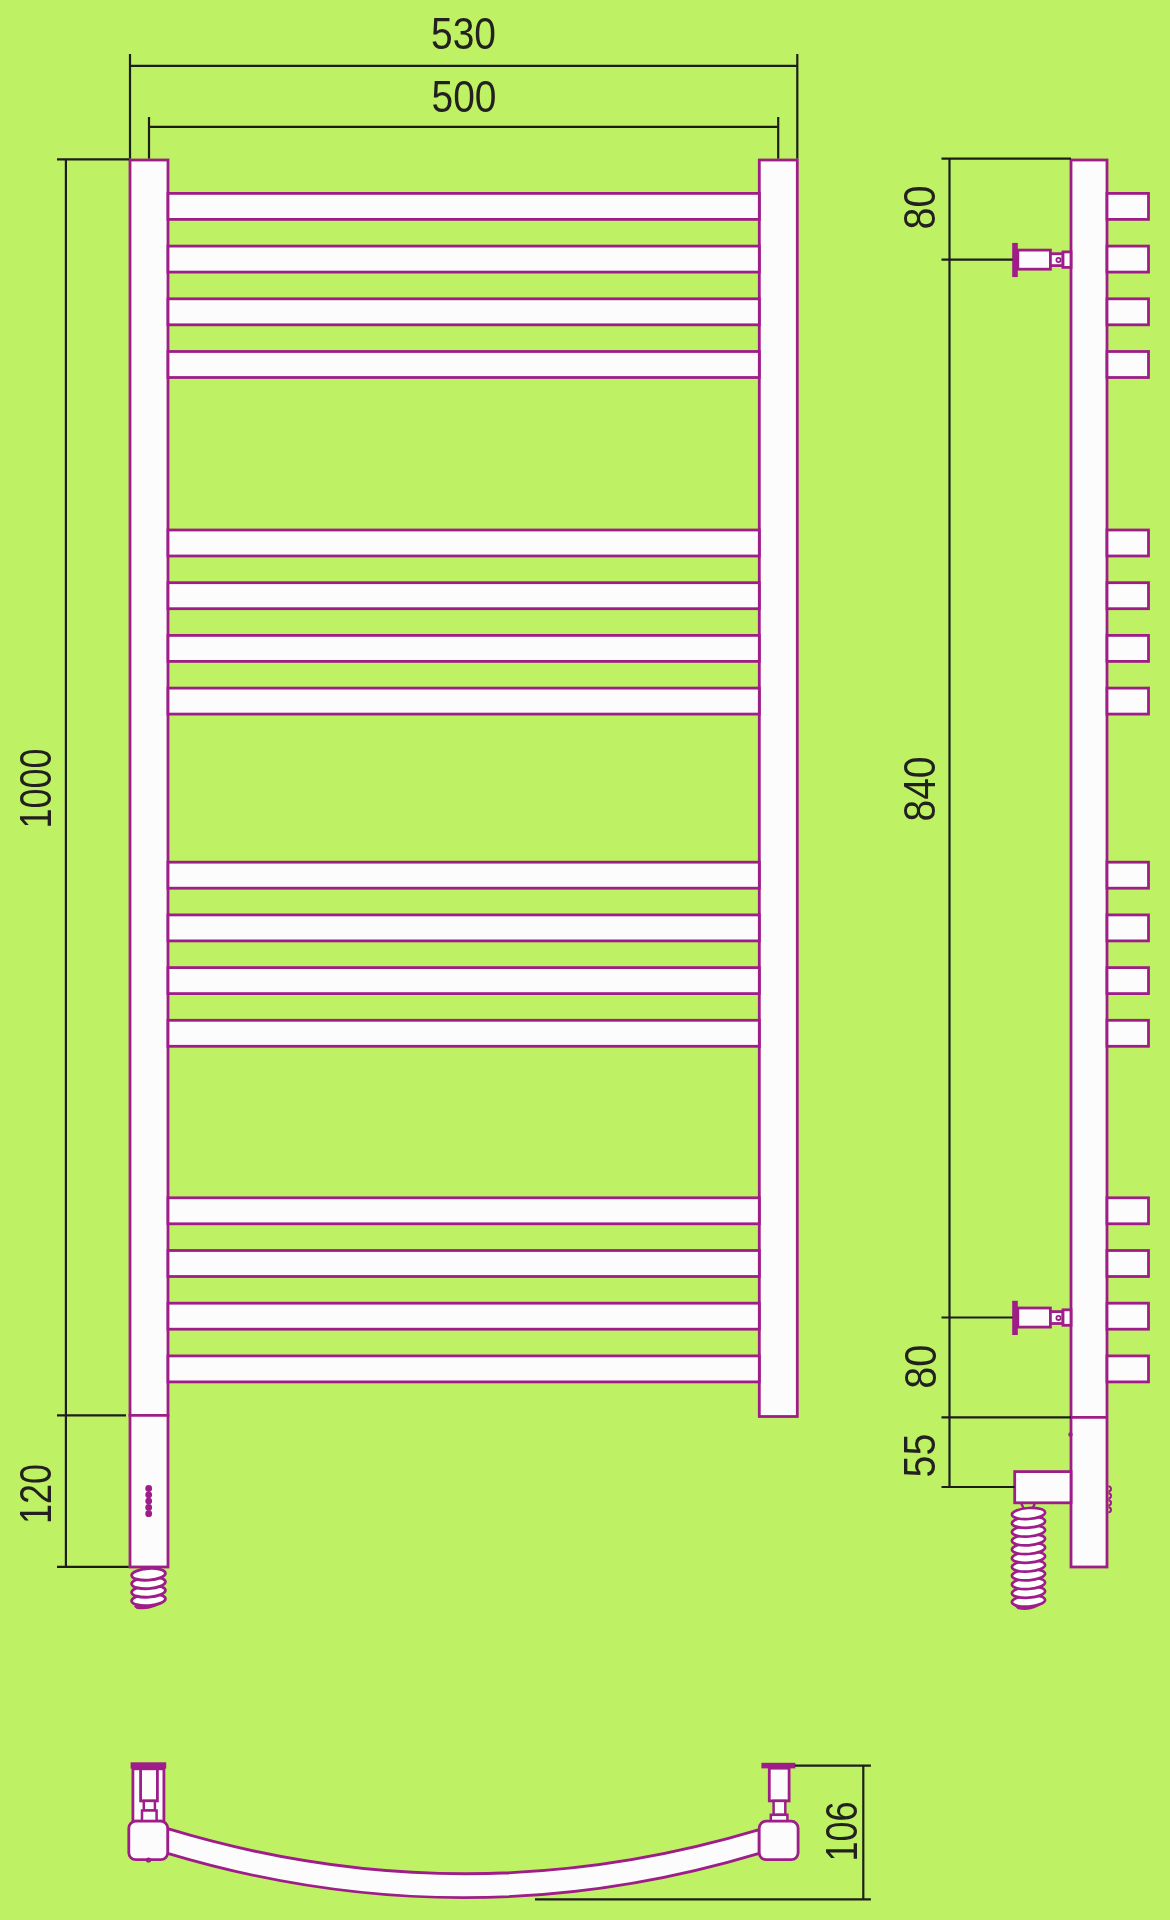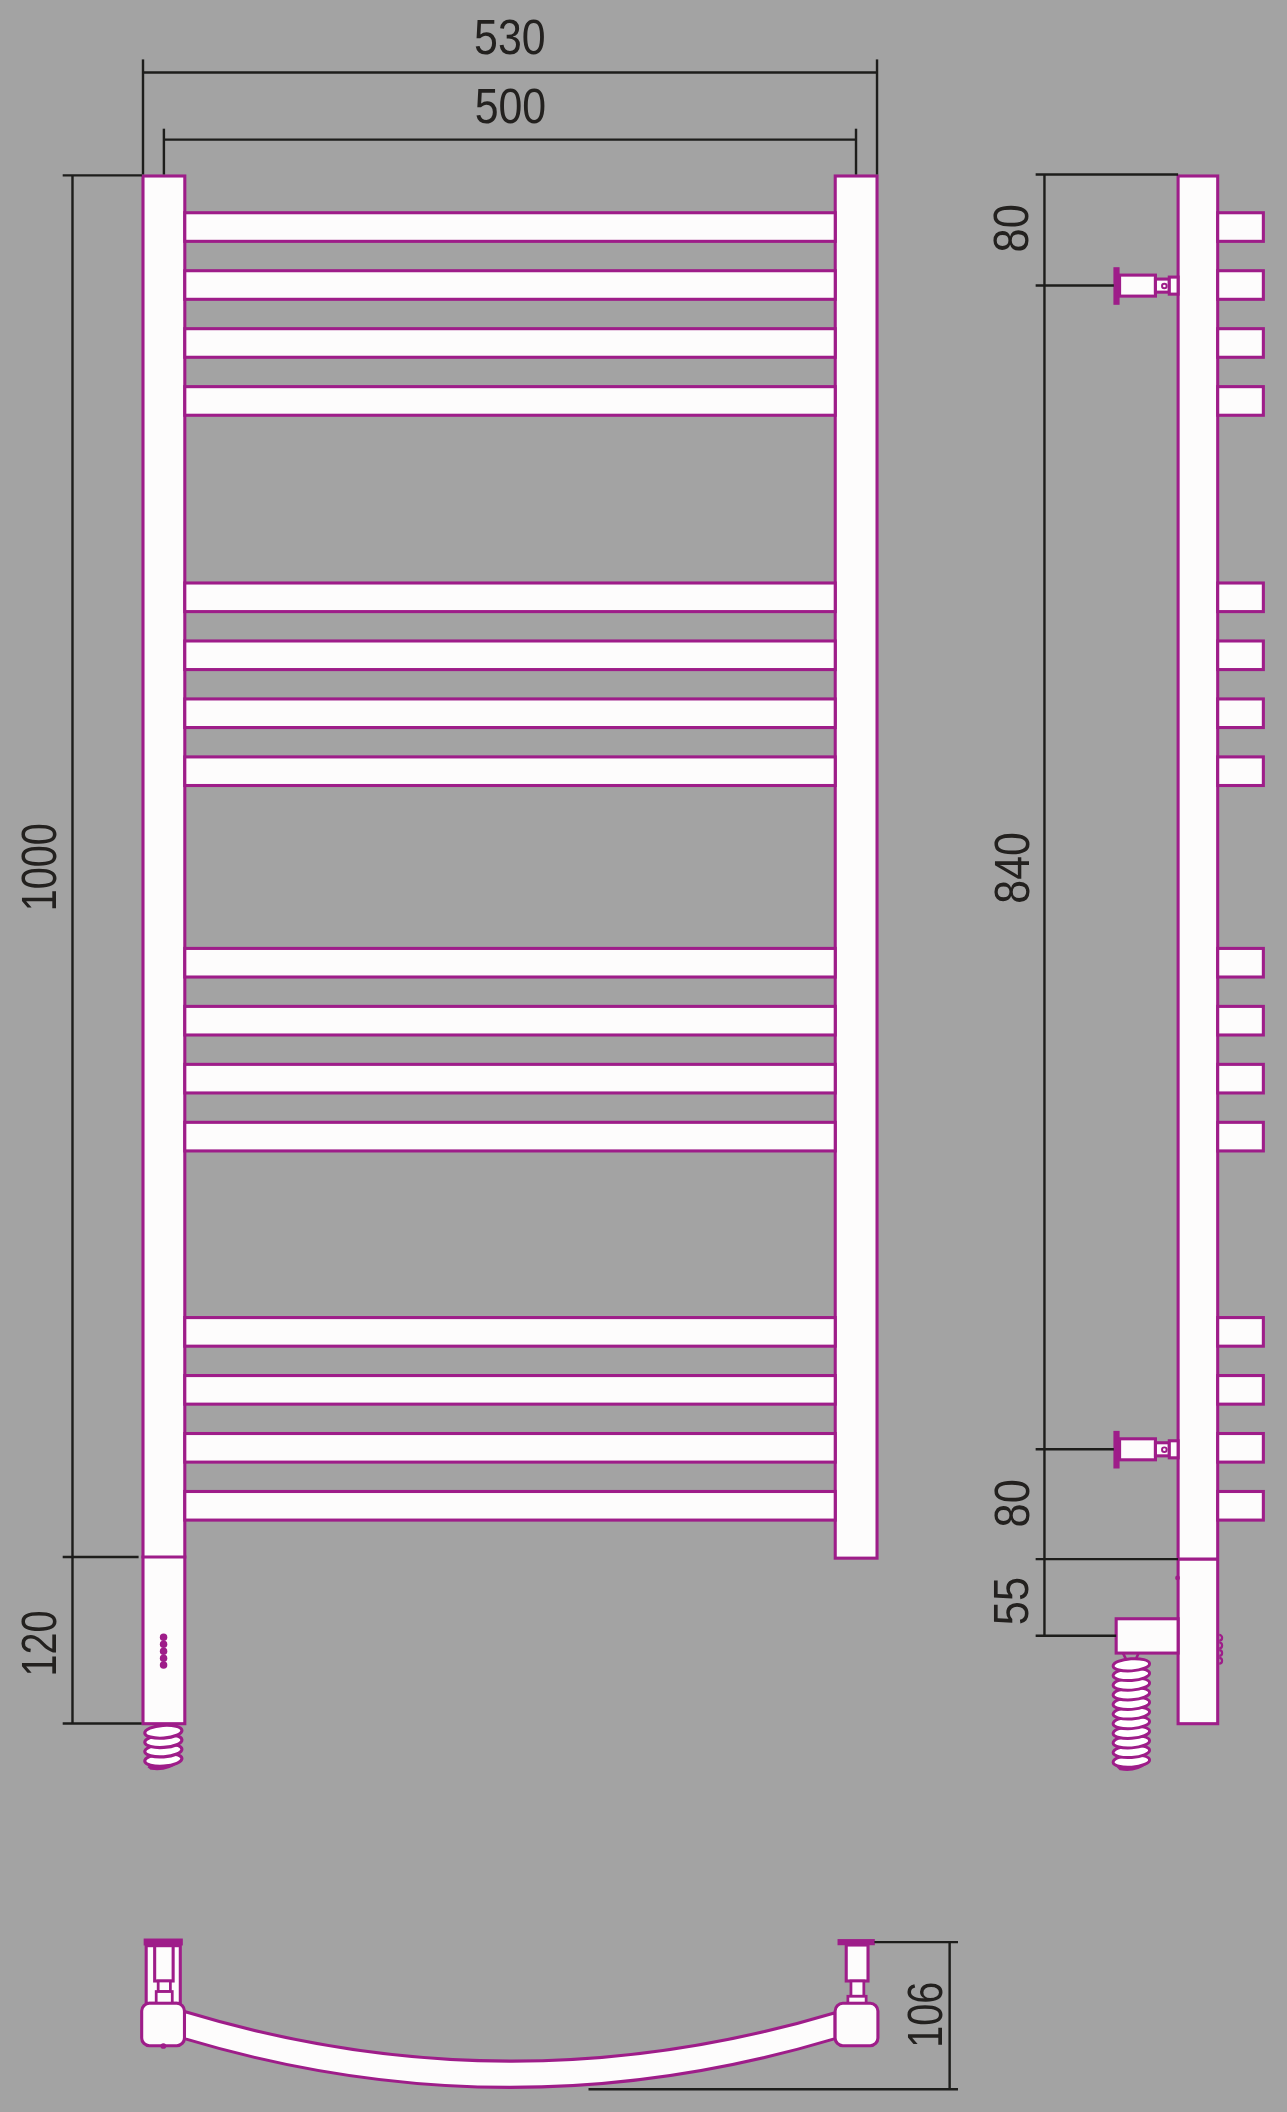--- a/index.html
+++ b/index.html
@@ -1,16 +1,16 @@
 <!DOCTYPE html>
 <html><head>
 <meta charset="utf-8">
 <style>
   html,body{margin:0;padding:0;background:#ffffff;}
-  .page{width:1170px;height:1920px;position:relative;background:#a3a3a3;}
+  .page{width:1170px;height:1920px;position:relative;background:#bef264;}
   text{font-family:"Liberation Sans", sans-serif;fill:#23211f;}
 </style>
 </head>
 <body>
 <div class="page">
 <svg width="1170" height="1920" viewBox="0 0 1170 1920">
 <defs></defs>
 <g fill="none" stroke-linecap="butt">
 
 <rect x="130" y="160" width="38" height="1407" fill="#fdfcfc" stroke="#9e1d89" stroke-width="2.8"></rect>

